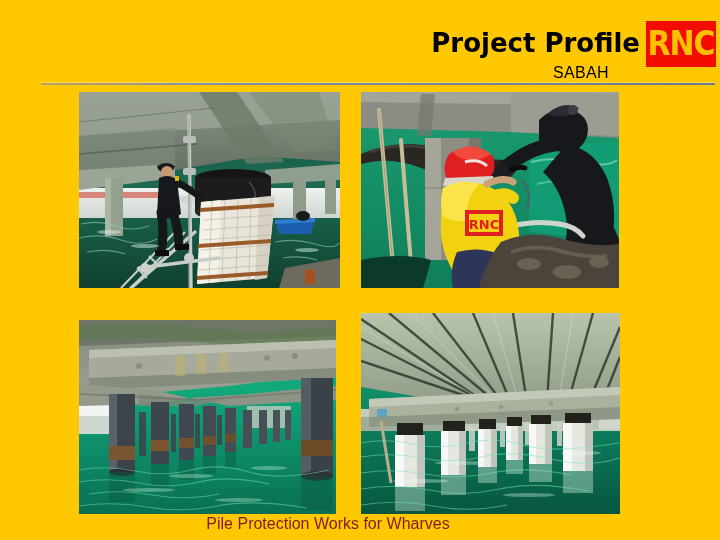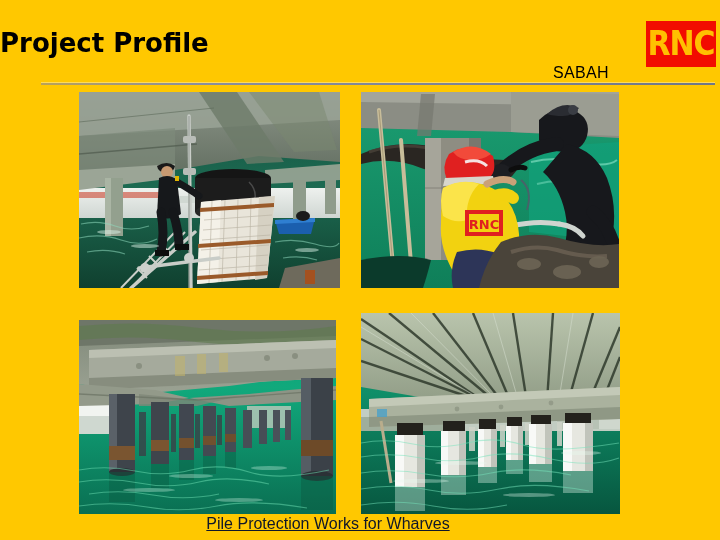--- a/index.html
+++ b/index.html
@@ -7,21 +7,21 @@
     width:720px;height:540px;overflow:hidden;
     background:#FFC800;
     font-family:"DejaVu Sans", sans-serif;
     position:relative;
   }
   .slide{position:absolute;inset:0;background:#FFC800;}
 
   
   .title{
     position:absolute;left:0;top:28px;width:720px;
-    text-align:left;
+    text-align:right;
     font-family:"DejaVu Sans", sans-serif;
     font-weight:bold;font-size:26px;color:#000000;
     letter-spacing:0px;
     padding-right:80px;
     box-sizing:border-box;
   }
   .sabah{
     position:absolute;left:553px;top:64px;
     font-family:"Liberation Sans", sans-serif;
     font-size:16px;color:#000000;letter-spacing:.3px;
@@ -53,21 +53,21 @@
 
   #photo-tl{left:79px;top:92px;width:261px;height:196px;}
   #photo-tr{left:361px;top:92px;width:258px;height:196px;}
   #photo-bl{left:79px;top:320px;width:257px;height:194px;}
   #photo-br{left:361px;top:313px;width:259px;height:201px;}
 
   
   .caption{
     position:absolute;left:0;top:515px;width:656px;text-align:center;
     font-family:"Liberation Sans", sans-serif;
-    font-size:16px;color:#0f172a;text-decoration:underline;
+    font-size:16px;color:#7f1d1d;
   }
 </style>
 </head>
 <body>
 
 <div class="slide">
 
   <div class="title">Project Profile</div>
 
   <div class="sabah">SABAH</div>

